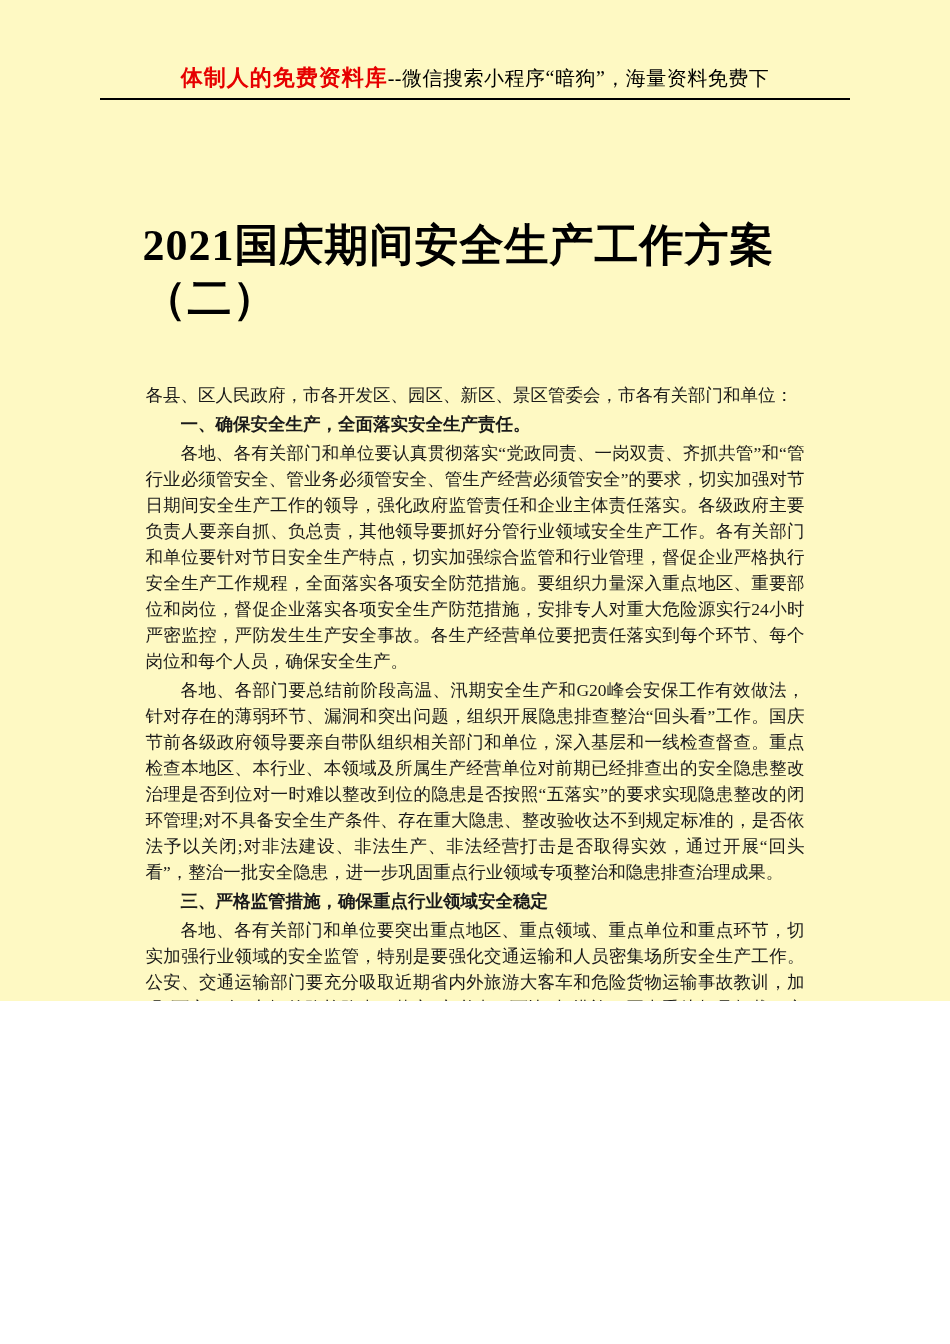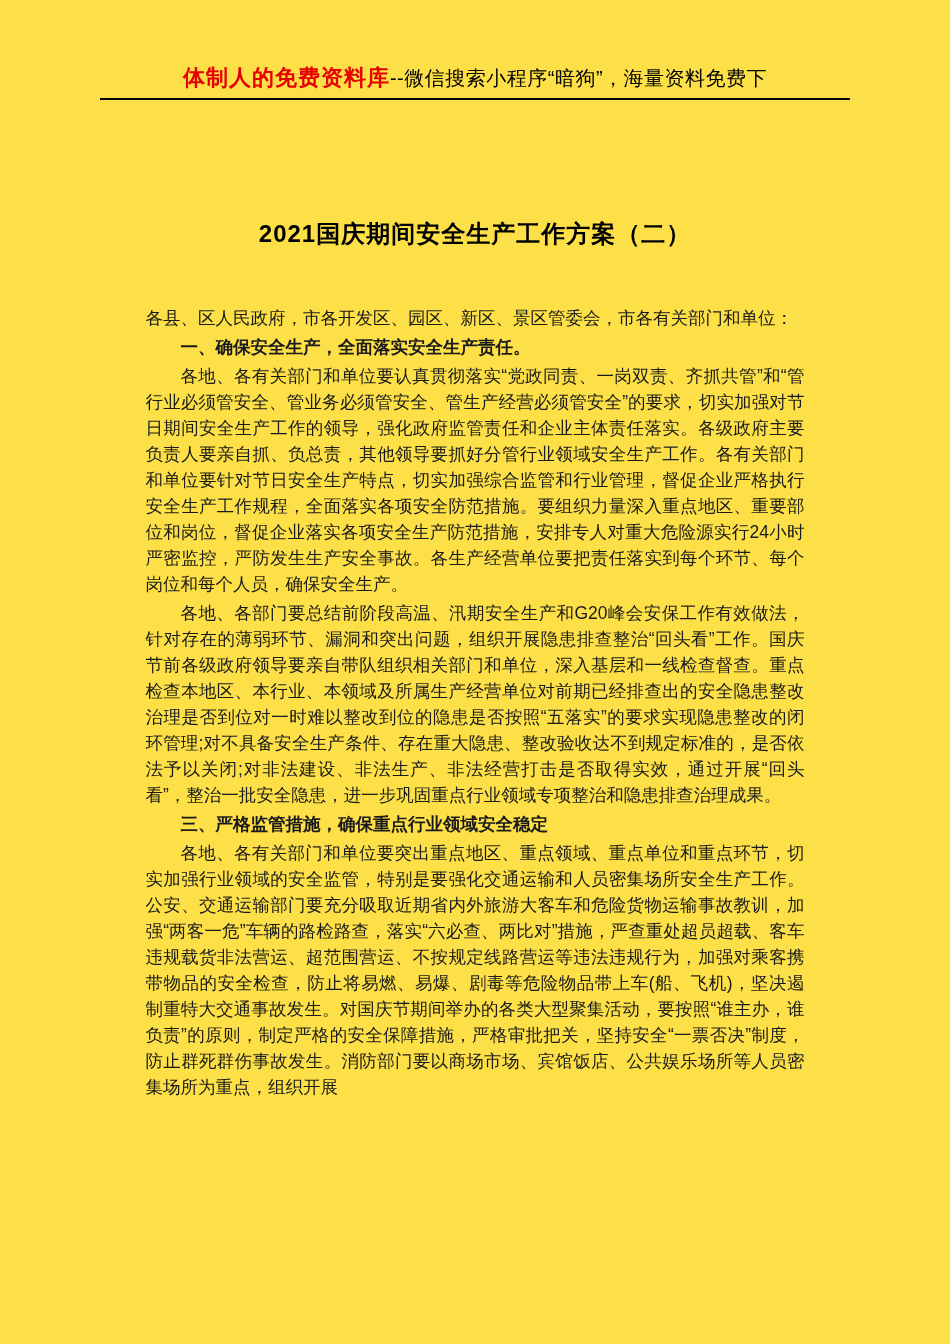--- a/index.html
+++ b/index.html
@@ -3,25 +3,25 @@
 <meta charset="utf-8">
 <style>
   html, body {
     margin: 0;
     padding: 0;
     background: #ffffff;
   }
   .page {
     position: relative;
     width: 950px;
-    height: 1344px;
+    height: 1001px;
     margin: 0 auto;
-    background: #fde047;
+    background: #fef9c3;
     overflow: hidden;
-    font-family: Liberation Sans, sans-serif;
+    font-family: Liberation Serif, serif;
     color: #1a1a1a;
   }
   
   .header {
     width: 750px;
     margin: 0 auto;
     padding-top: 64px;
   }
   .header-text {
     text-align: center;
@@ -44,22 +44,22 @@
     border-bottom: 2px solid #000000;
     height: 0;
   }
   
   .content {
     width: 665px;
     margin: 0 auto;
   }
   .doc-title {
     margin: 120px 0 56px 0;
-    text-align: center;
-    font-size: 24px;
+    text-align: left;
+    font-size: 44px;
     font-weight: bold;
     color: #000000;
     letter-spacing: 1px;
     line-height: 1.2;
   }
   .para, .salutation {
     margin: 3px;
     font-size: 17.5px;
     line-height: 26px;
     text-align: justify;

